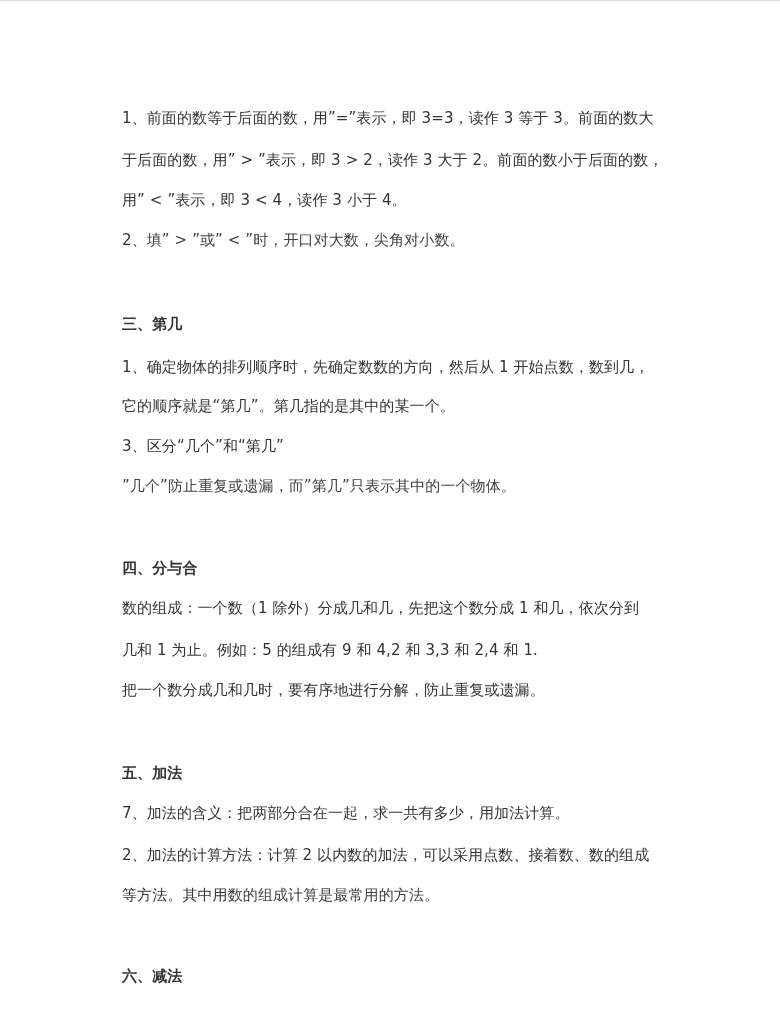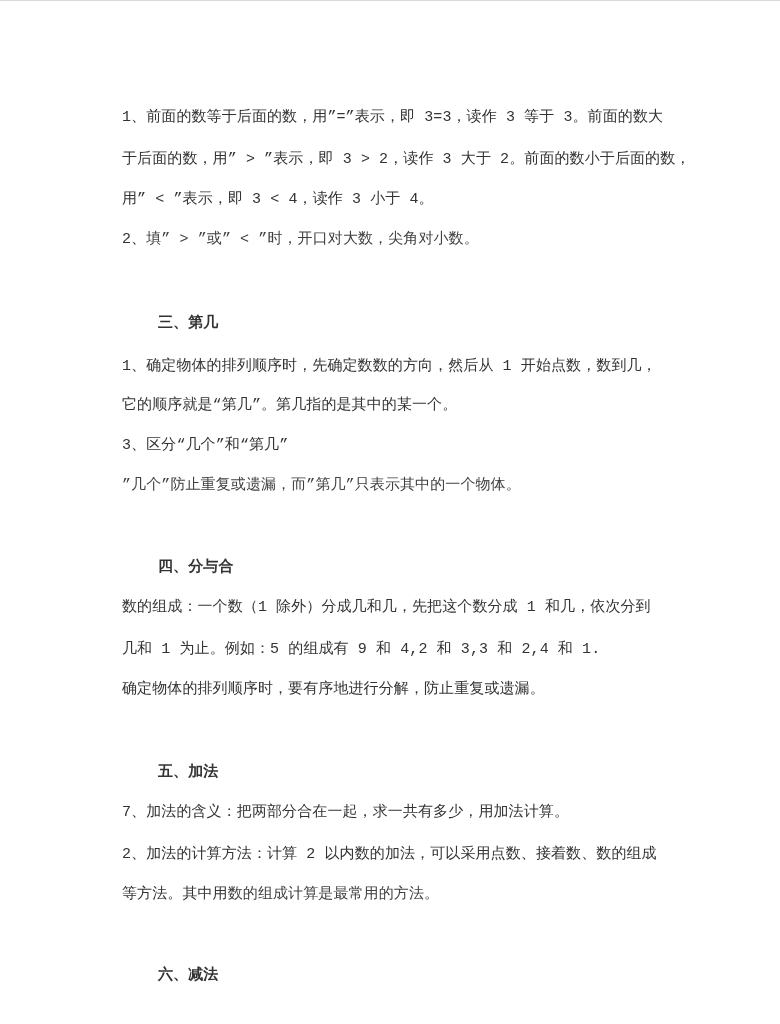--- a/index.html
+++ b/index.html
@@ -7,23 +7,23 @@
     width: 780px; height: 1024px; overflow: hidden;
     background: #ffffff;
     font-family: "DejaVu Sans", "Liberation Sans", sans-serif;
     color: #333333;
     position: relative;
   }
   .top-border { position: absolute; left: 0; top: 0; width: 780px; height: 1px; background: #e2d6dc; }
   .page { position: absolute; left: 122px; top: 0; width: 560px; }
   .line {
     position: absolute; left: 0; white-space: nowrap;
-    font-size: 15px; line-height: 20px; letter-spacing: 0.1px; font-family: Liberation Mono, monospace;
+    font-size: 15px; line-height: 20px; letter-spacing: 0.1px;
   }
-  .heading { font-weight: bold; font-size: 15px; color: #333333; margin-left: 36px; }
+  .heading { font-weight: bold; font-size: 15px; color: #333333; }
   .red { color: #404040; }
 </style>
 </head>
 <body>
 
 <div class="top-border"></div>
 
 <div class="page">
 
   <div class="line" style="top:108px">1、前面的数等于后面的数，用”=”表示，即 3=3，读作 3 等于 3。前面的数大</div>
@@ -35,21 +35,21 @@
 
   <div class="line heading" style="top:314px">三、第几</div>
   <div class="line" style="top:357px">1、确定物体的排列顺序时，先确定数数的方向，然后从 1 开始点数，数到几，</div>
   <div class="line" style="top:396px">它的顺序就是“第几”。第几指的是其中的某一个。</div>
   <div class="line" style="top:436px">3、区分“几个”和“第几”</div>
   <div class="line red" style="top:476px"> ”几个”防止重复或遗漏，而”第几”只表示其中的一个物体。</div>
 
   <div class="line heading" style="top:558px">四、分与合</div>
   <div class="line" style="top:598px">数的组成：一个数（1 除外）分成几和几，先把这个数分成 1 和几，依次分到</div>
   <div class="line" style="top:640px">几和 1 为止。例如：5 的组成有 9 和 4,2 和 3,3 和 2,4 和 1.</div>
-  <div class="line" style="top:680px">确定物体的排列顺序时，要有序地进行分解，防止重复或遗漏。</div>
+  <div class="line" style="top:680px">把一个数分成几和几时，要有序地进行分解，防止重复或遗漏。</div>
 
   <div class="line heading" style="top:763px">五、加法</div>
   <div class="line" style="top:803px">7、加法的含义：把两部分合在一起，求一共有多少，用加法计算。</div>
   <div class="line" style="top:845px">2、加法的计算方法：计算 2 以内数的加法，可以采用点数、接着数、数的组成</div>
   <div class="line" style="top:885px">
     <span>等方法。其中用</span><span class="red">数的组成计算是最常用的方法。</span>
   </div>
 
   <div class="line heading" style="top:966px">六、减法</div>
 

